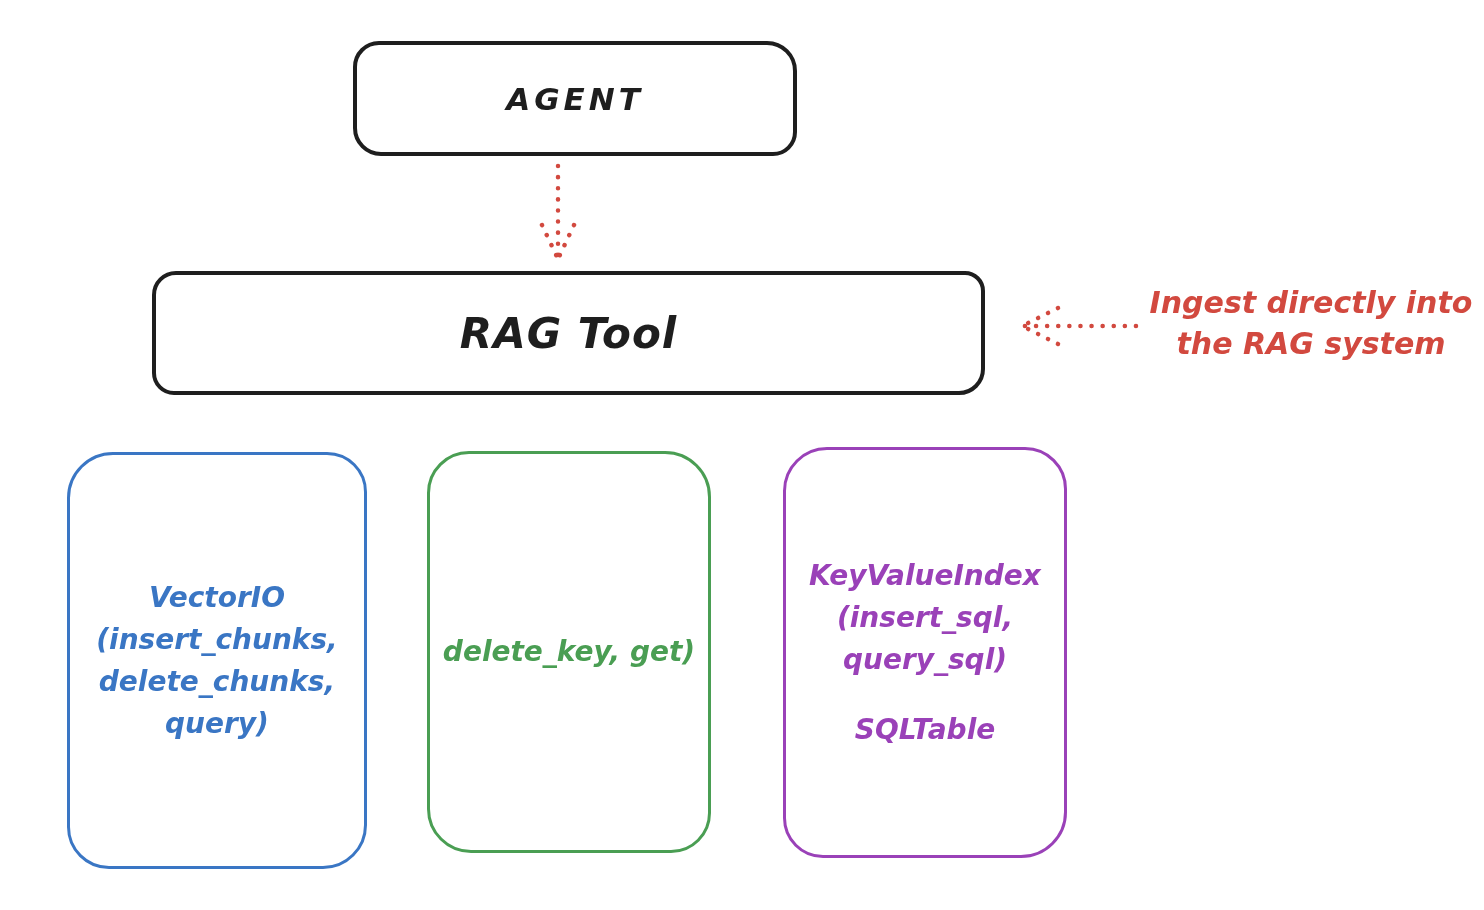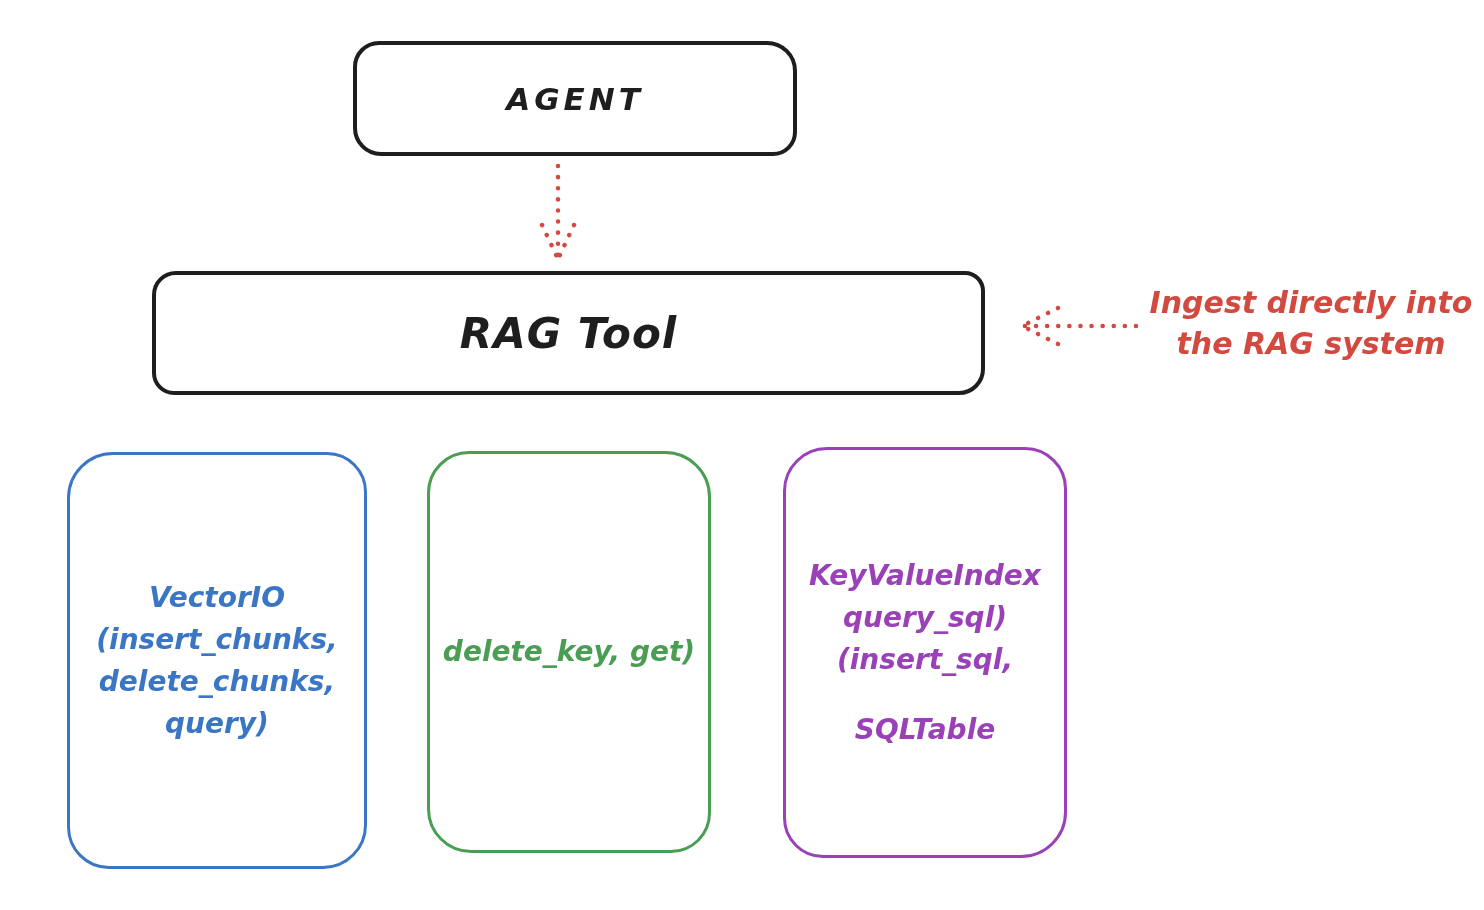--- a/index.html
+++ b/index.html
@@ -144,18 +144,18 @@
     <div class="line">delete_chunks,</div>
     <div class="line">query)</div>
   </div>
 
   <div class="sketch-box backend-box keyvalue-box">
     <div class="line">delete_key, get)</div>
   </div>
 
   <div class="sketch-box backend-box relational-box">
     <div class="line">KeyValueIndex</div>
+    <div class="line">(insert_sql,</div>
     <div class="line">query_sql)</div>
-    <div class="line">(insert_sql,</div>
     <div class="line index-line">SQLTable</div>
   </div>
 
 </div>
 
 </body></html>

